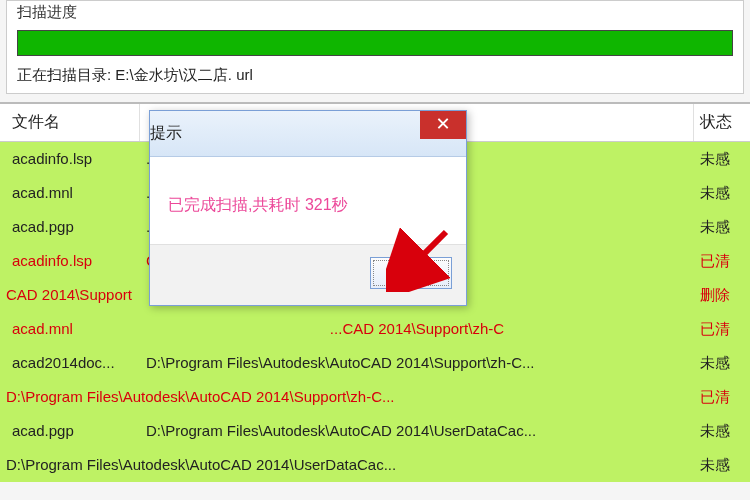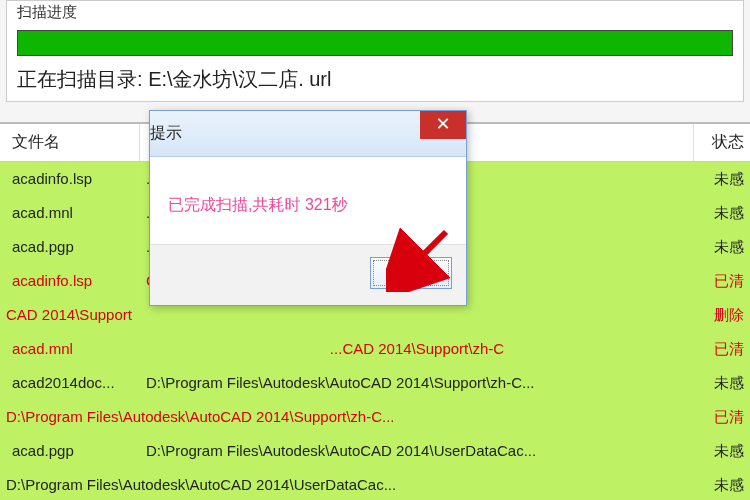--- a/index.html
+++ b/index.html
@@ -30,37 +30,37 @@
     background: #fff;
     position: relative;
   }
   .progress-bar-inner {
     background: #0fb600;
     height: 100%;
     width: 100%;
   }
   .scan-path {
     padding: 4px 10px 0 10px;
-    font-size: 20px;
+    font-size: 15px;
     color: #222;
   }
   .table-wrap {
-    margin-top: 20px;
+    margin-top: 8px;
     border-top: 2px solid #bbb;
   }
   .table-header {
     display: flex;
     background: #fff;
     border-bottom: 1px solid #ccc;
     font-size: 16px;
     color: #222;
   }
   .col-name { width: 140px; padding: 8px 6px 8px 12px; border-right: 1px solid #e0e0e0; }
   .col-path { flex: 1; padding: 8px 6px; border-right: 1px solid #e0e0e0; }
-  .col-status { width: 56px; padding: 8px 6px; text-align: right; }
+  .col-status { width: 56px; padding: 8px 6px; }
   .rows { background: #bef264; }
   .row {
     display: flex;
     font-size: 15px;
     height: 34px;
     line-height: 34px;
     color: #222;
     white-space: nowrap;
     overflow: hidden;
   }

